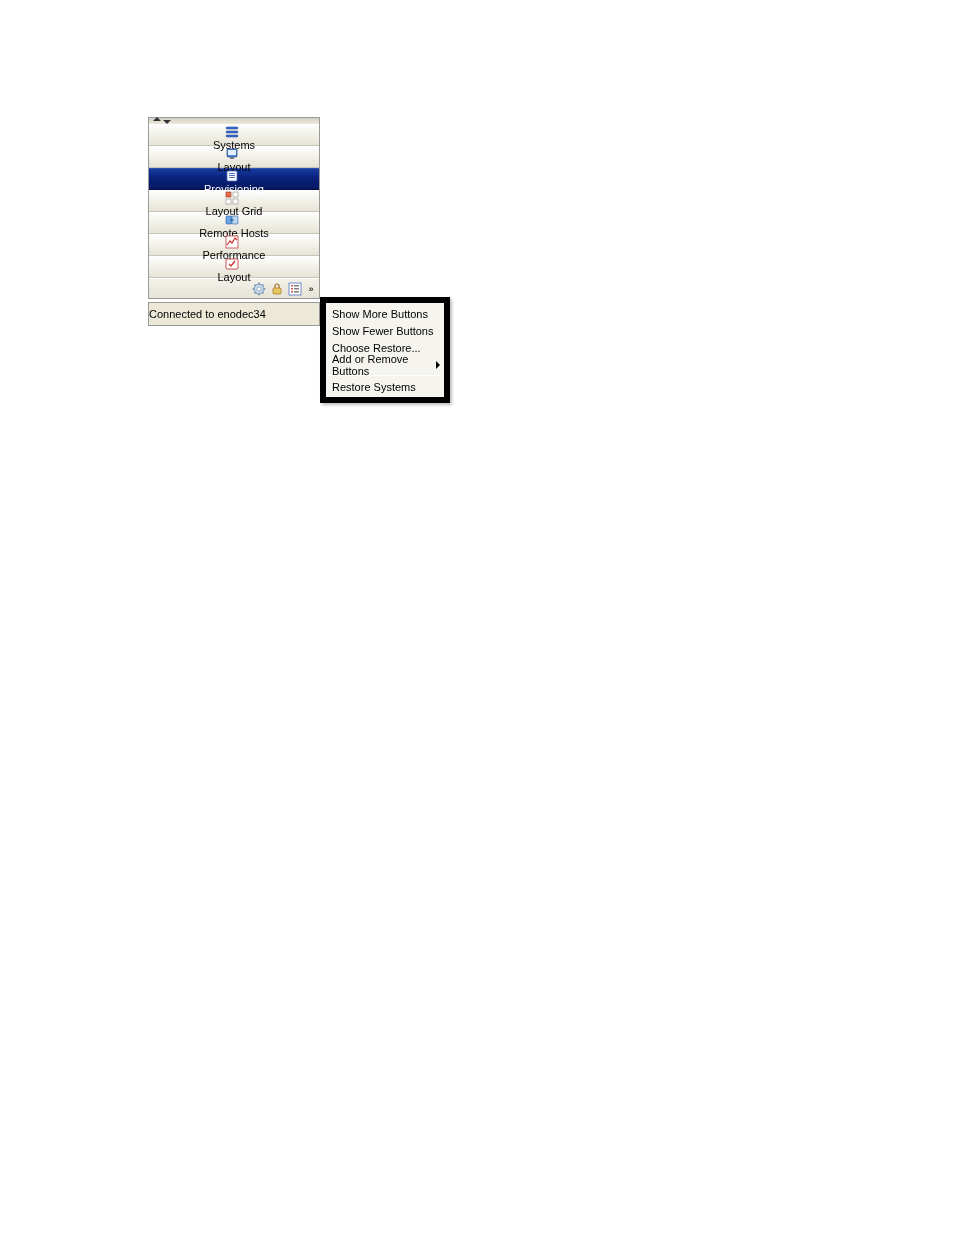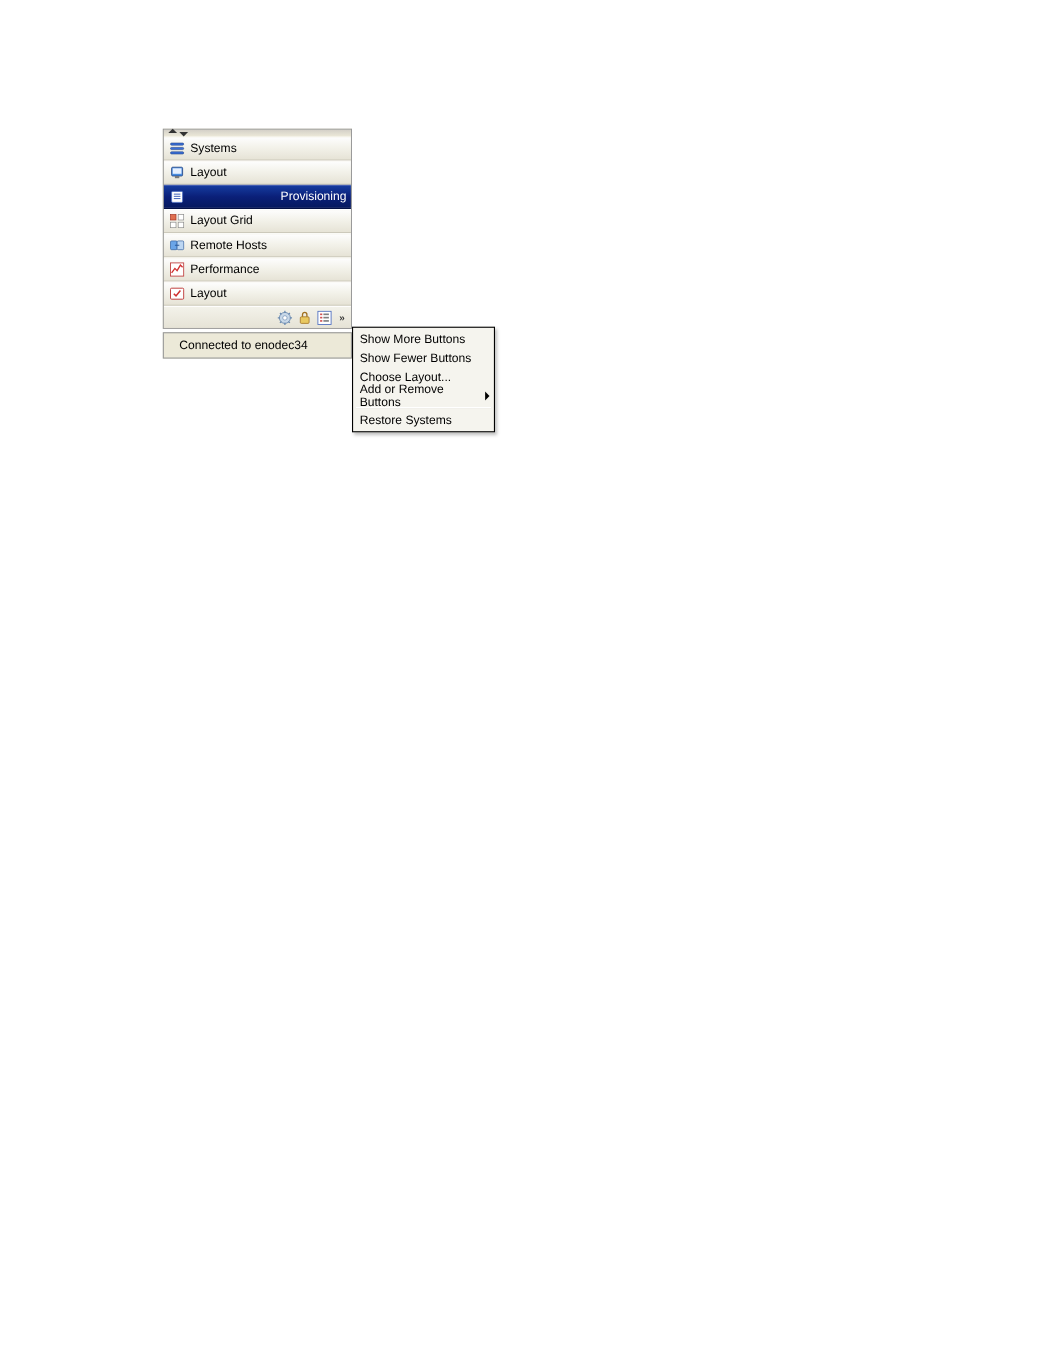--- a/index.html
+++ b/index.html
@@ -45,20 +45,21 @@
     .nav-item {
       display: flex;
       align-items: center;
       height: 22px;
       padding: 0 4px;
       background: linear-gradient(to bottom, #fdfdfd 0%, #f3f2ea 45%, #e6e3d6 100%);
       border-top: 1px solid #ffffff;
       border-bottom: 1px solid #c9c6b9;
       color: #000;
       cursor: default;
+      flex-direction: column;
     }
     .nav-item.selected {
       background: linear-gradient(to bottom, #153b9e 0%, #0a1f78 50%, #06195f 100%);
       color: #ffffff;
       border-top: 1px solid #3552b0;
       border-bottom: 1px solid #041045;
       justify-content: space-between;
     }
     .nav-item .icon {
       width: 16px; height: 16px;
@@ -98,30 +99,30 @@
     .status-panel {
       position: absolute;
       left: 148px;
       top: 302px;
       width: 172px;
       height: 24px;
       border: 1px solid #9a9a9a;
       background: #ece9d8;
       display: flex;
       align-items: center;
-      padding-left: 14px;
+      padding-left: 0;
       color: #000;
     }
     .context-menu {
       position: absolute;
       left: 320px;
       top: 297px;
       width: 130px;
       background: #f5f4ee;
-      border: 1px solid #000000;
+      border: 6px solid #000000;
       box-shadow: 2px 2px 3px rgba(0,0,0,0.25);
       padding: 2px 0;
     }
     .menu-item {
       height: 17px;
       display: flex;
       align-items: center;
       padding: 0 6px;
       color: #000;
       cursor: default;
@@ -269,21 +270,21 @@
 </div>
 
 <div class="context-menu">
   <div class="menu-item">
     <span>Show More Buttons</span>
   </div>
   <div class="menu-item">
     <span>Show Fewer Buttons</span>
   </div>
   <div class="menu-item">
-    <span>Choose Layout...</span>
+    <span>Choose Restore...</span>
   </div>
   <div class="menu-item">
     <span>Add or Remove Buttons</span>
     <span class="submenu-arrow"></span>
   </div>
   <div class="menu-sep"></div>
   <div class="menu-item">
     <span>Restore Systems</span>
   </div>
 </div>

